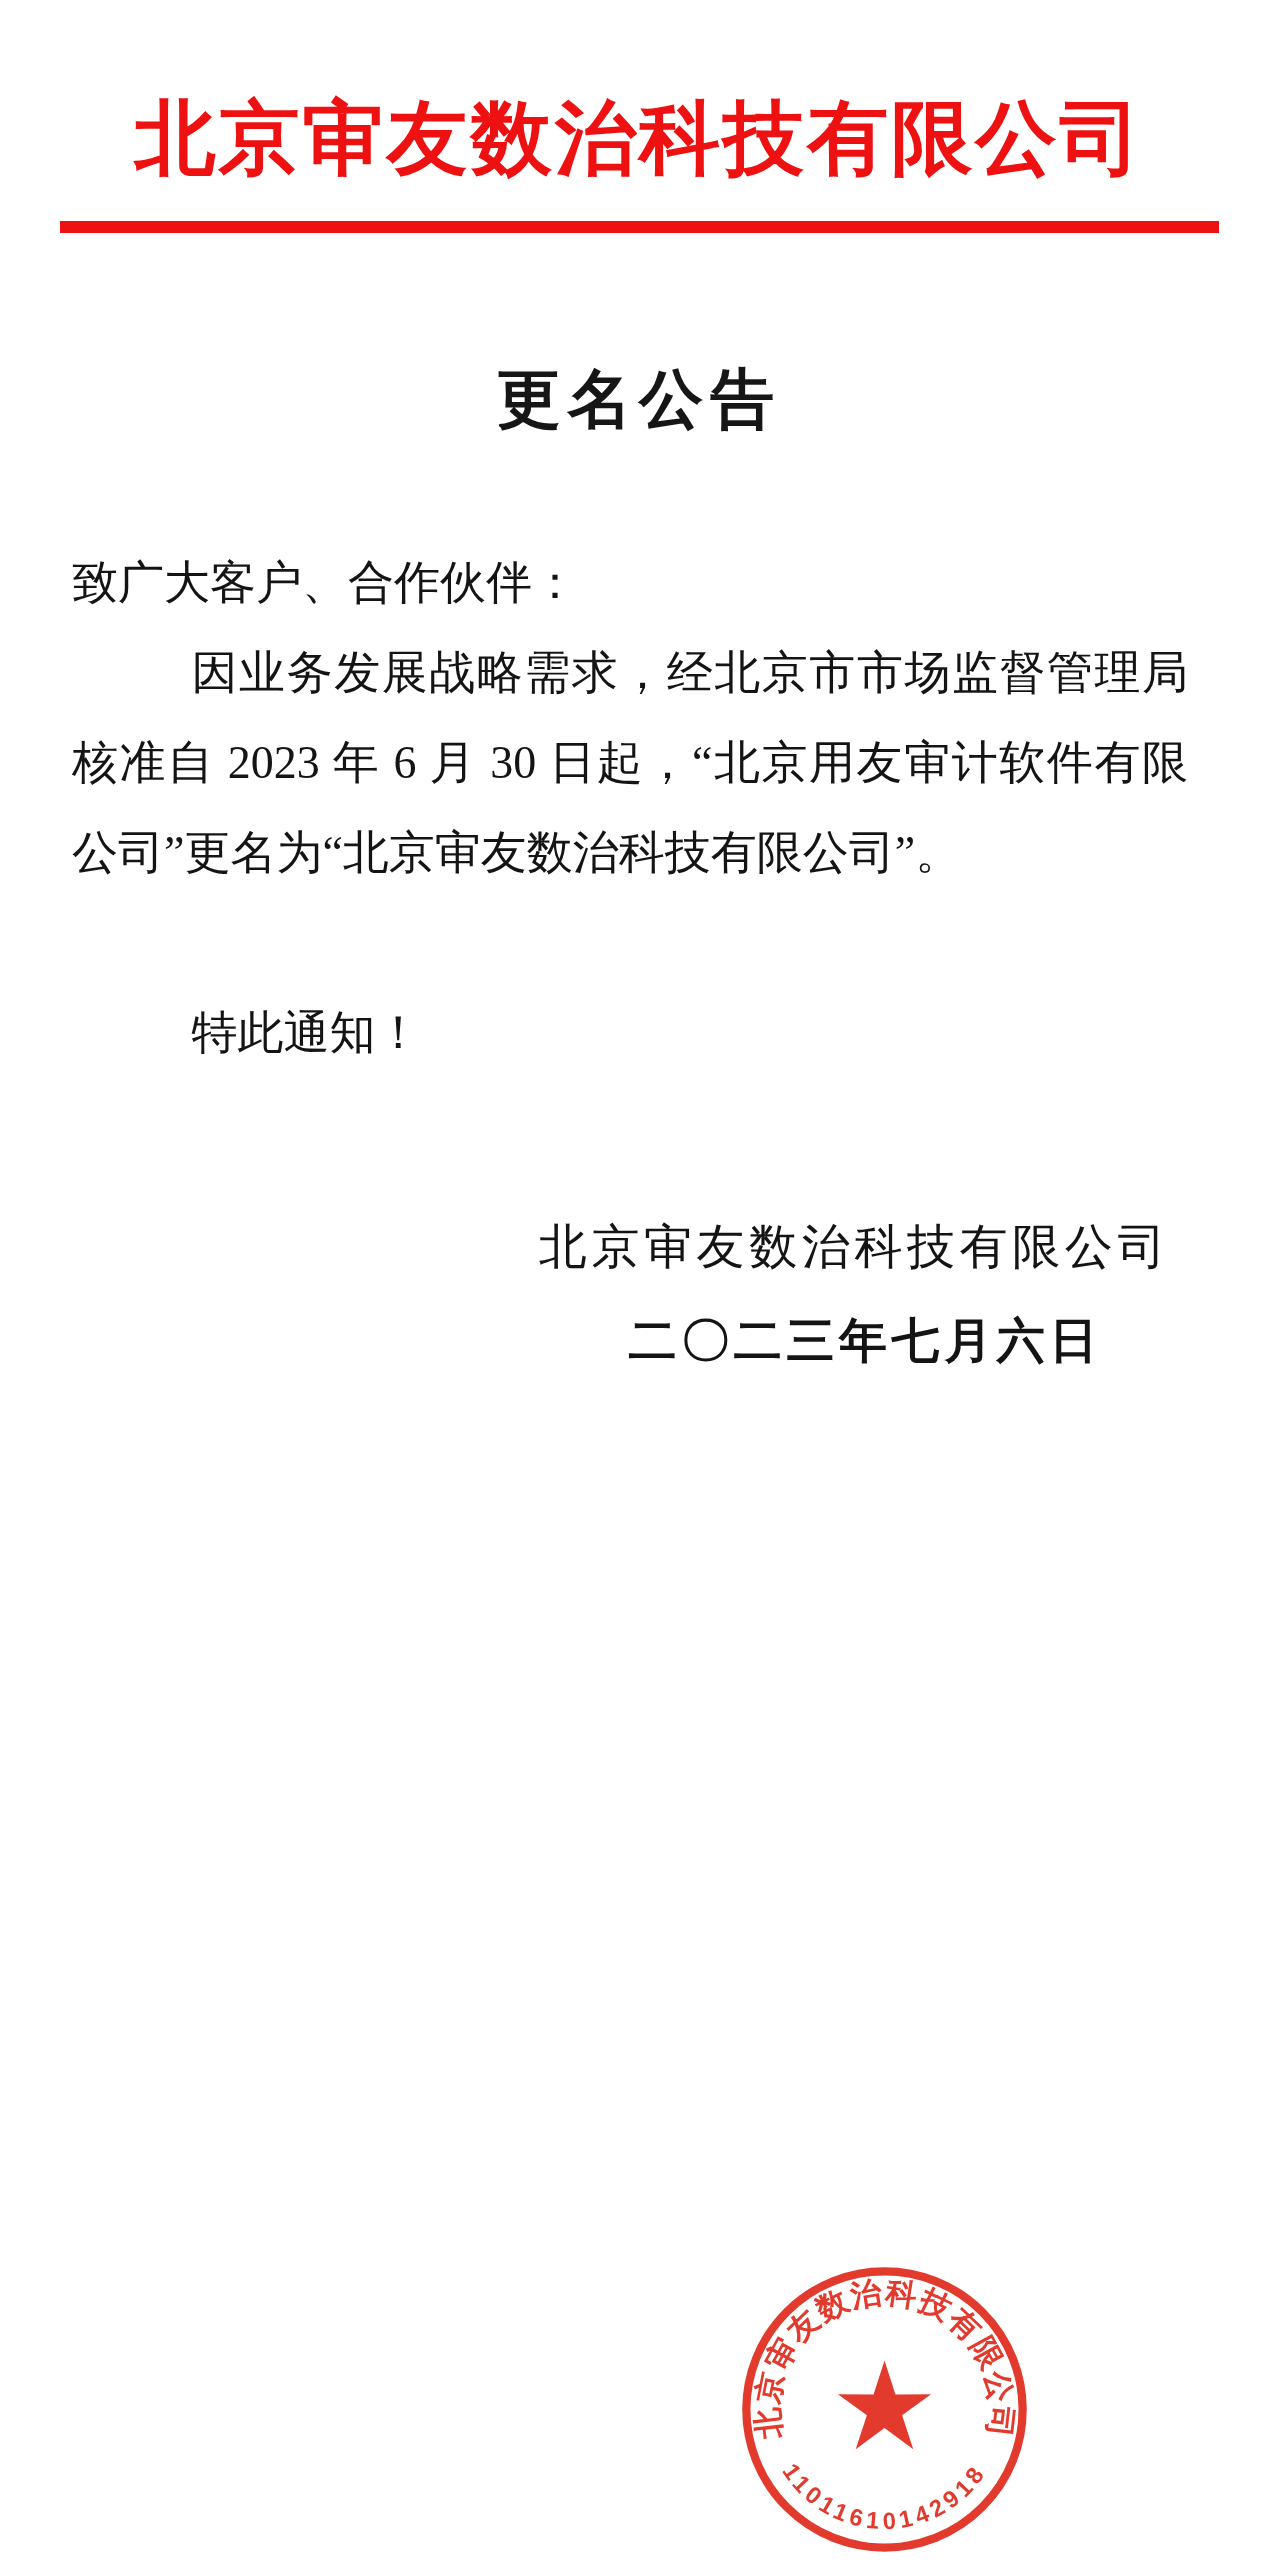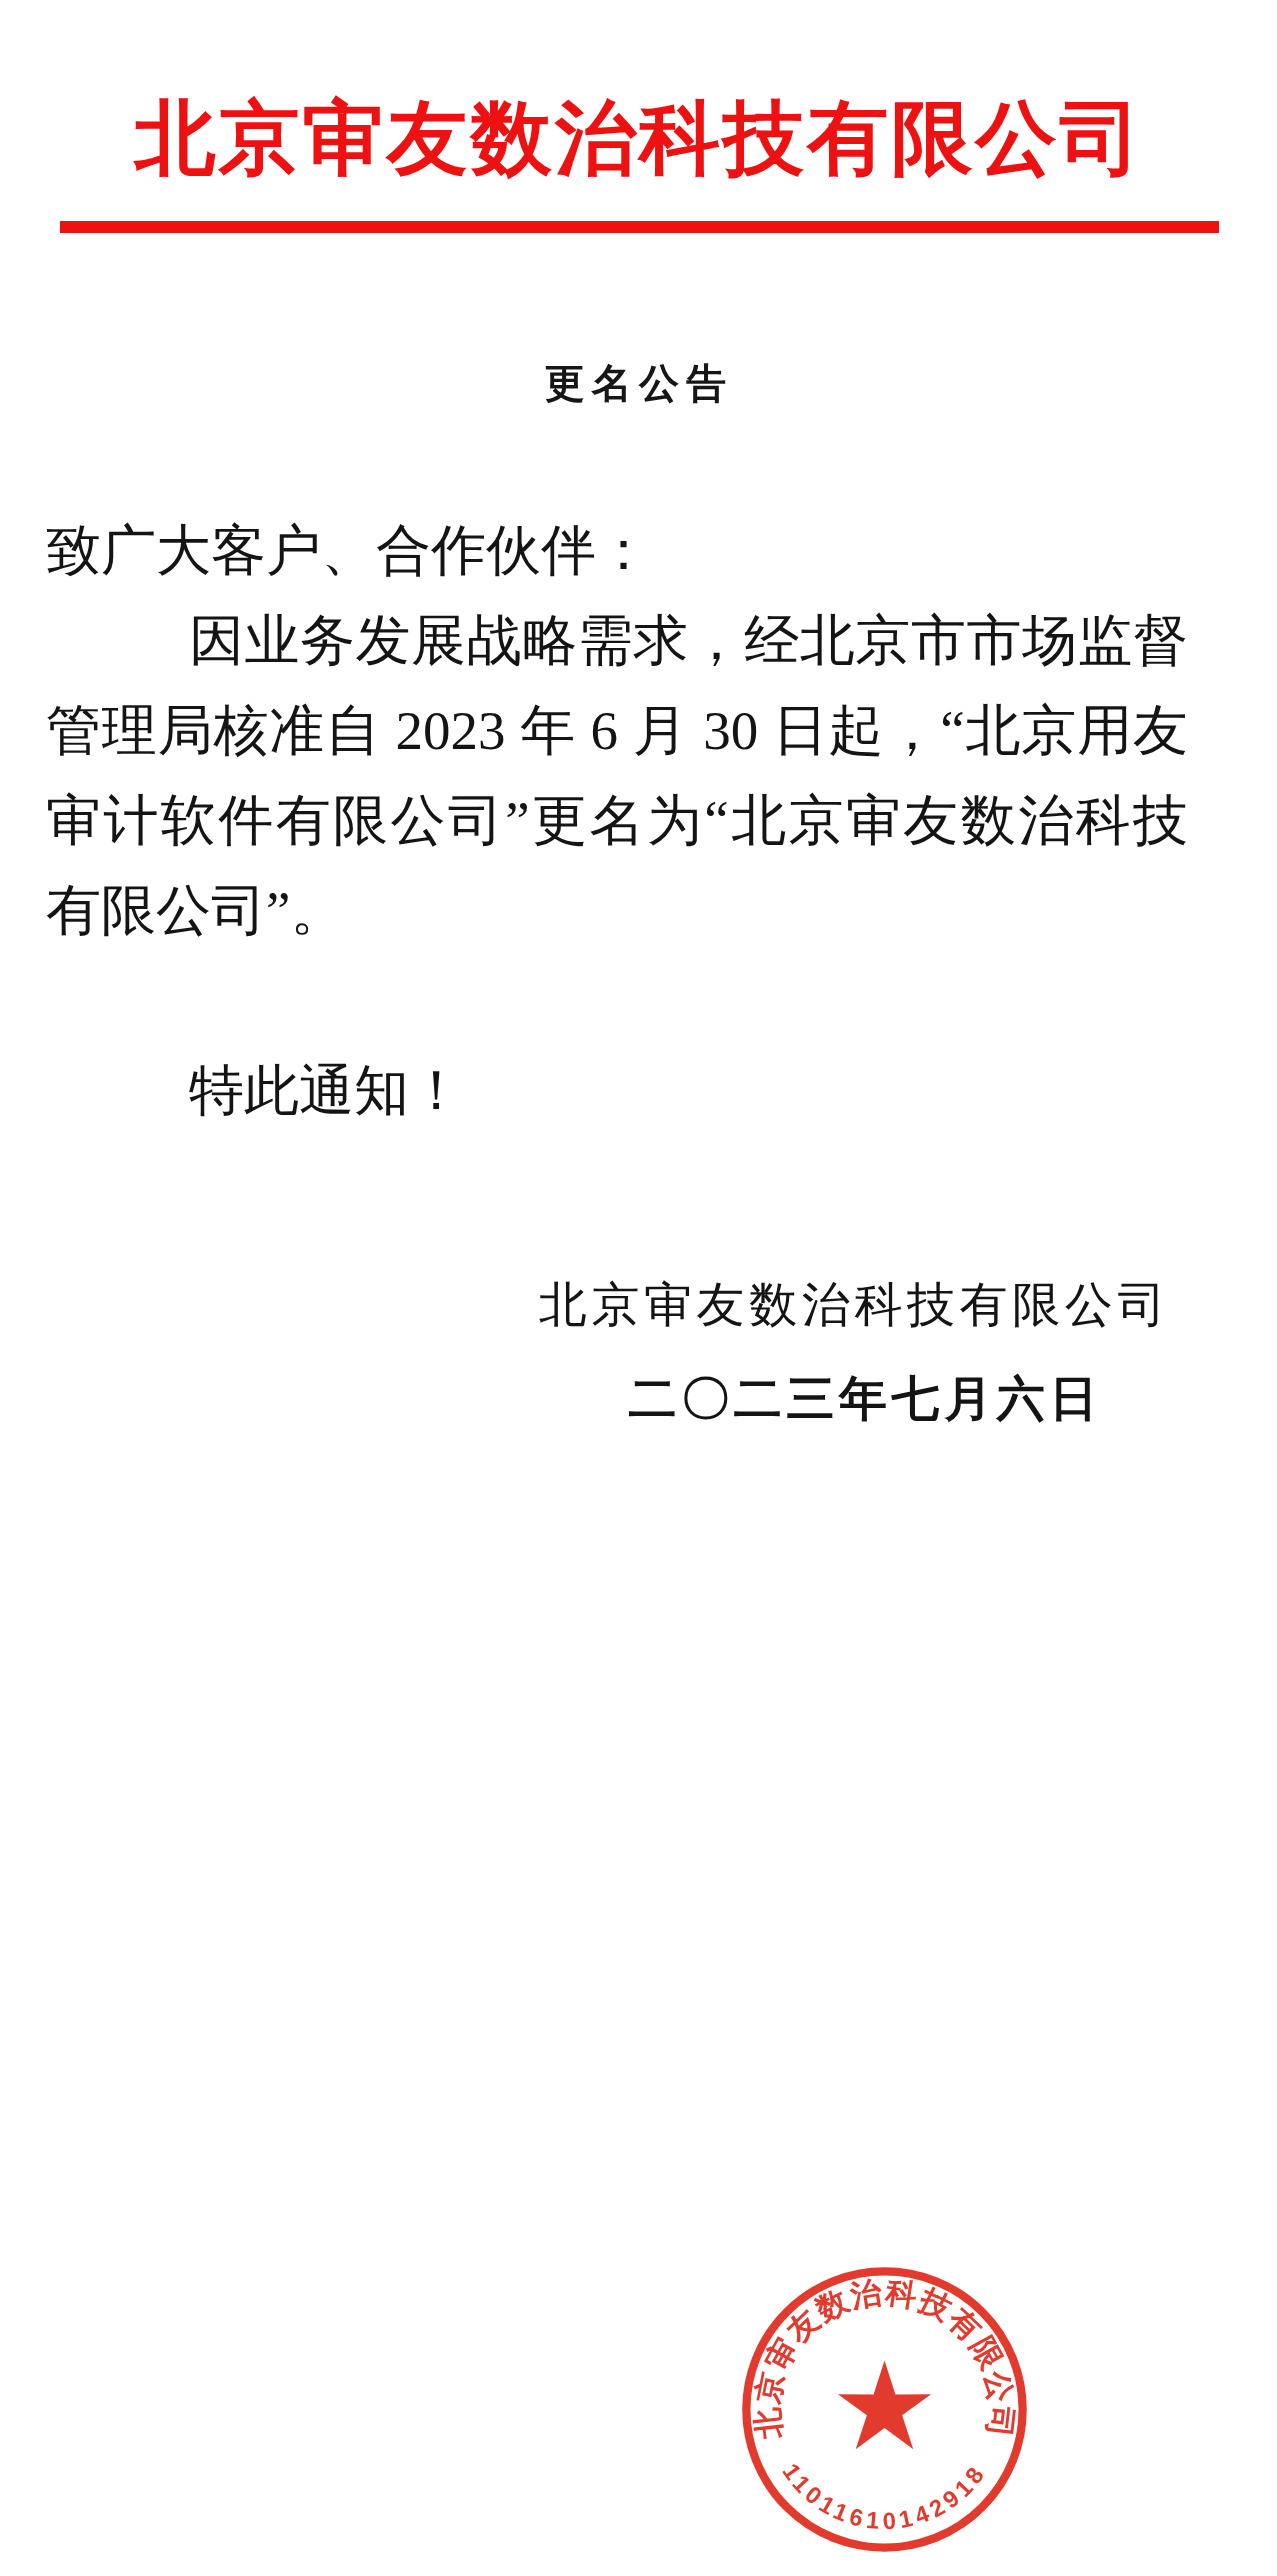--- a/index.html
+++ b/index.html
@@ -32,28 +32,28 @@
   }
   .red-rule{
     width:1159px;
     height:12px;
     margin:27px auto 0 auto;
     background:var(--accent-red);
   }
   .doc-title{
     margin-top:123px;
     text-align:center;
-    font-size:40px;
+    font-size:64px;
     font-weight:700;
     letter-spacing:7.2px;
     color:#161616;
   }
   .content{
-    margin:95px 90px 0 46px;
-    font-size:55px;
+    margin:95px 90px 0 72px;
+    font-size:46px;
     line-height:90px;
     text-align:justify;
     color:var(--text-black);
   }
   .salutation{
     margin:0;
   }
   .paragraph{
     text-indent:2.6em;
     margin-top:90px;

